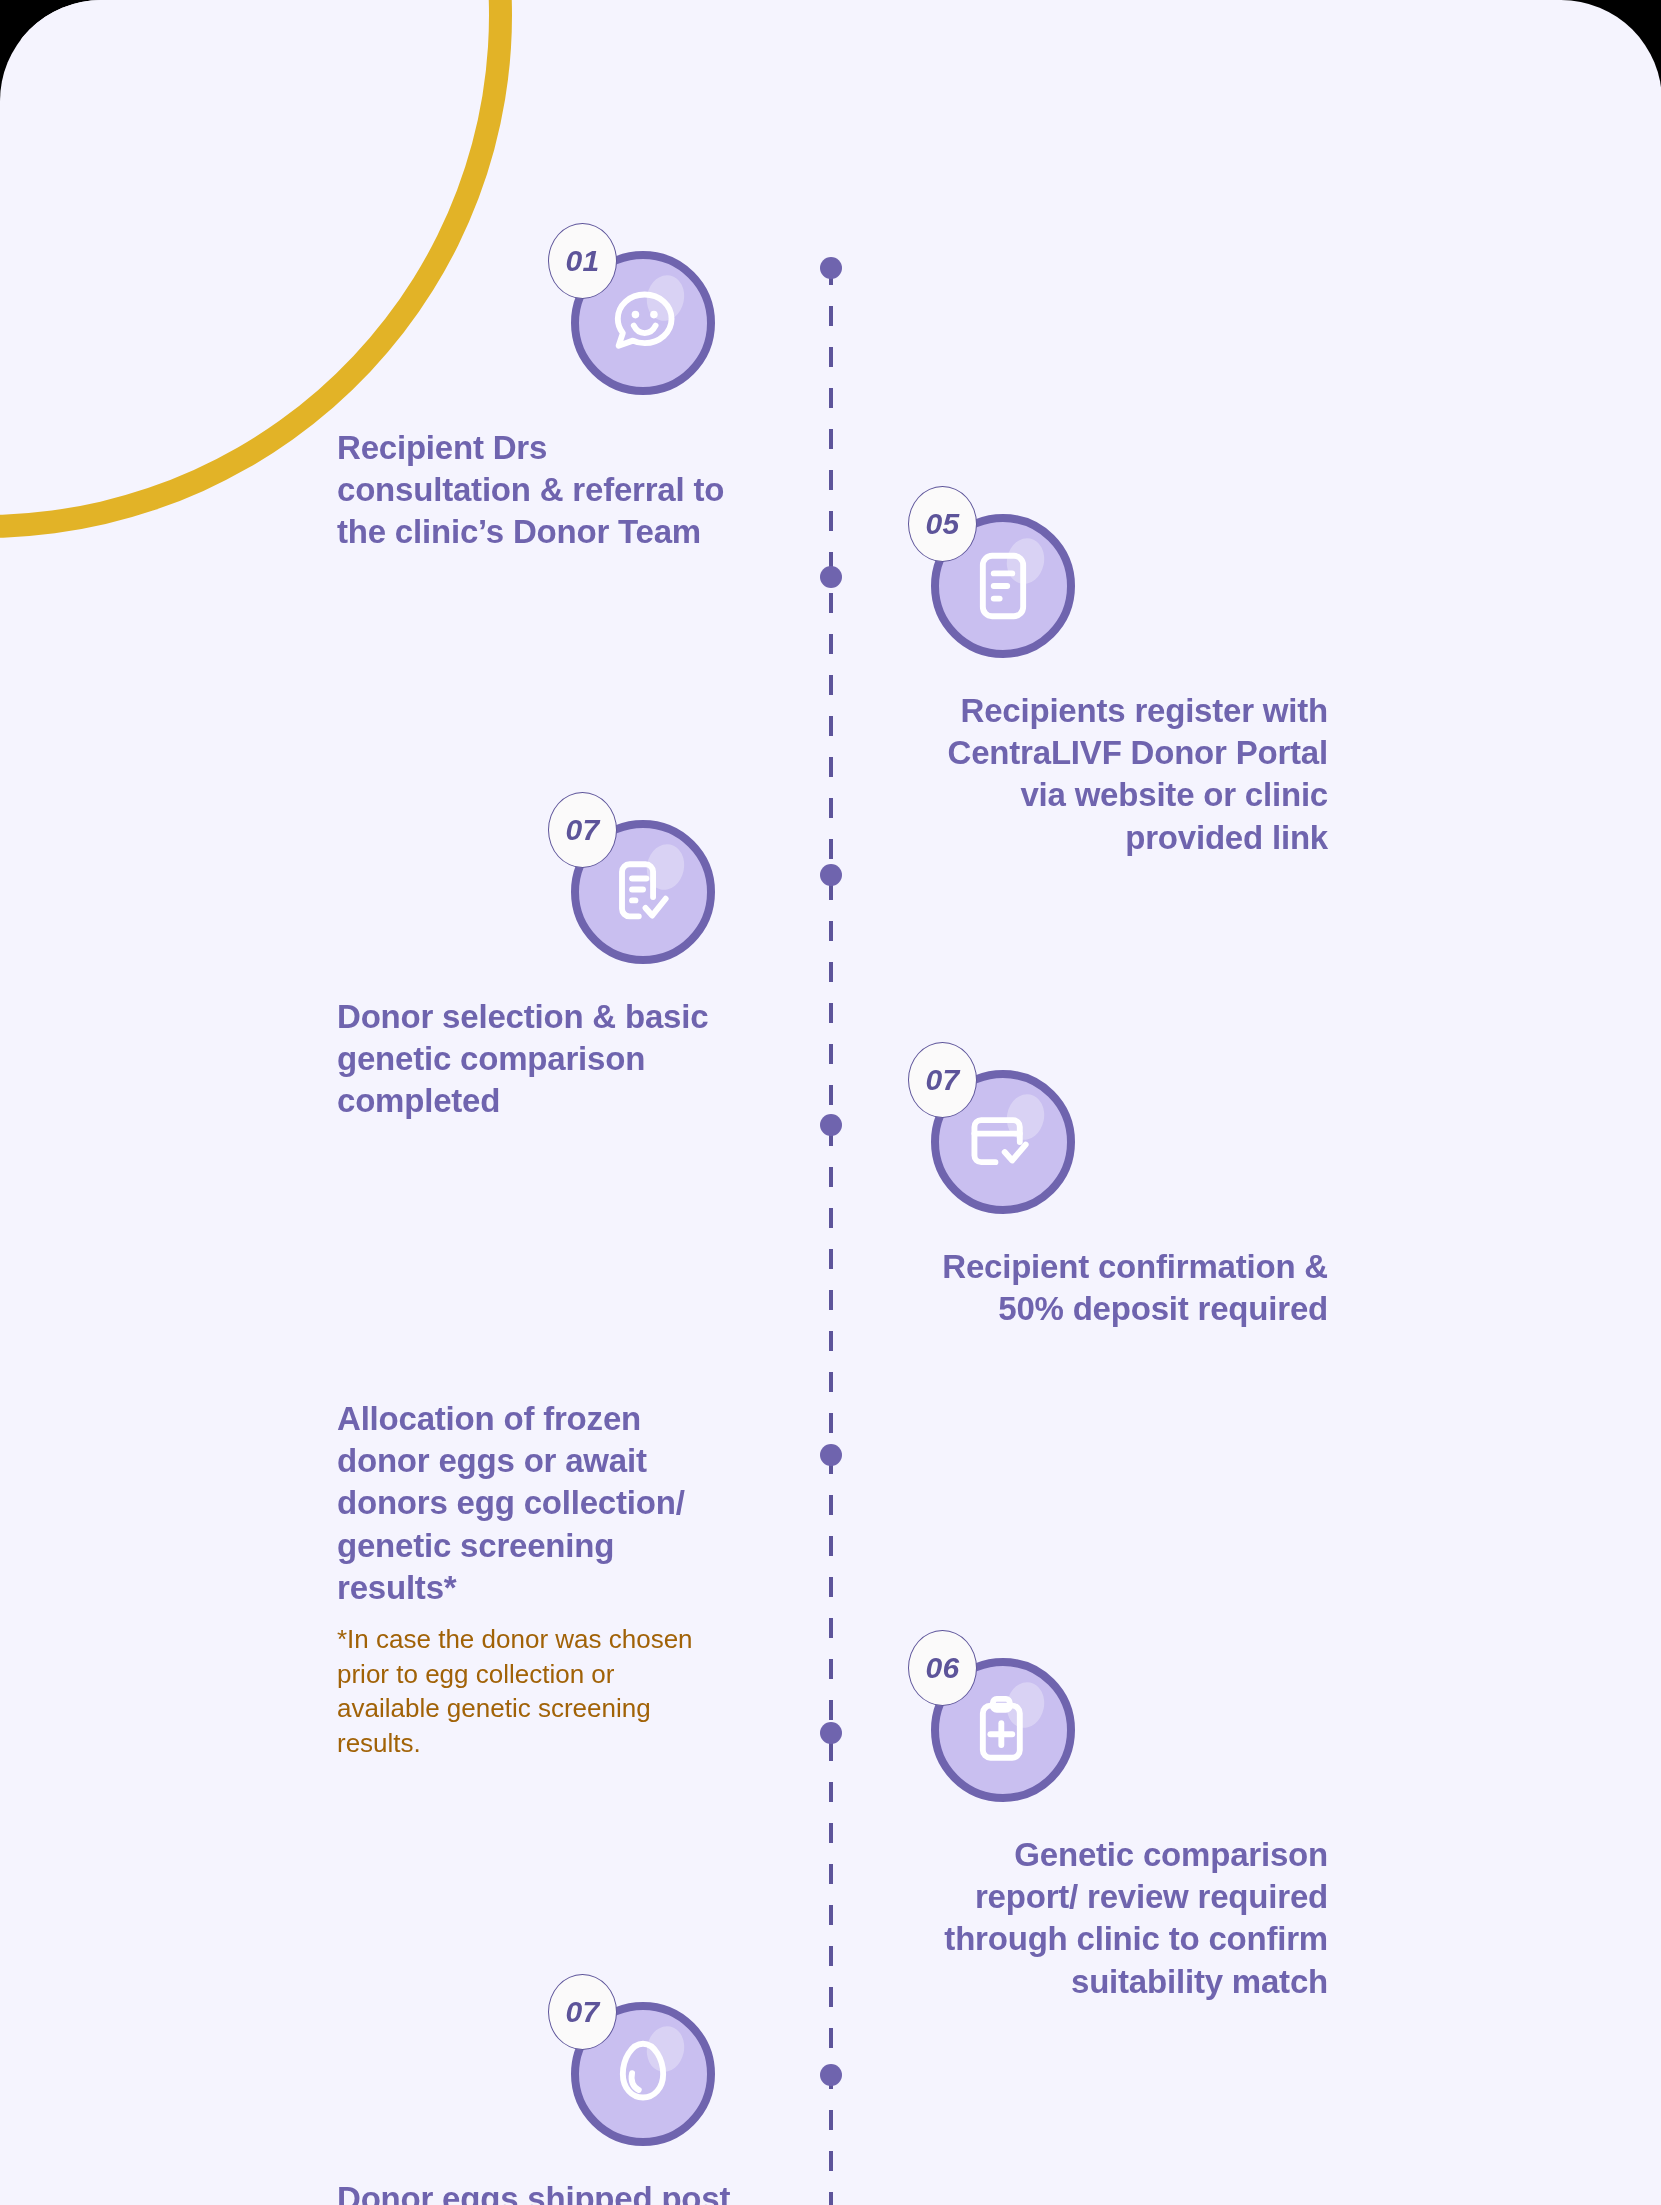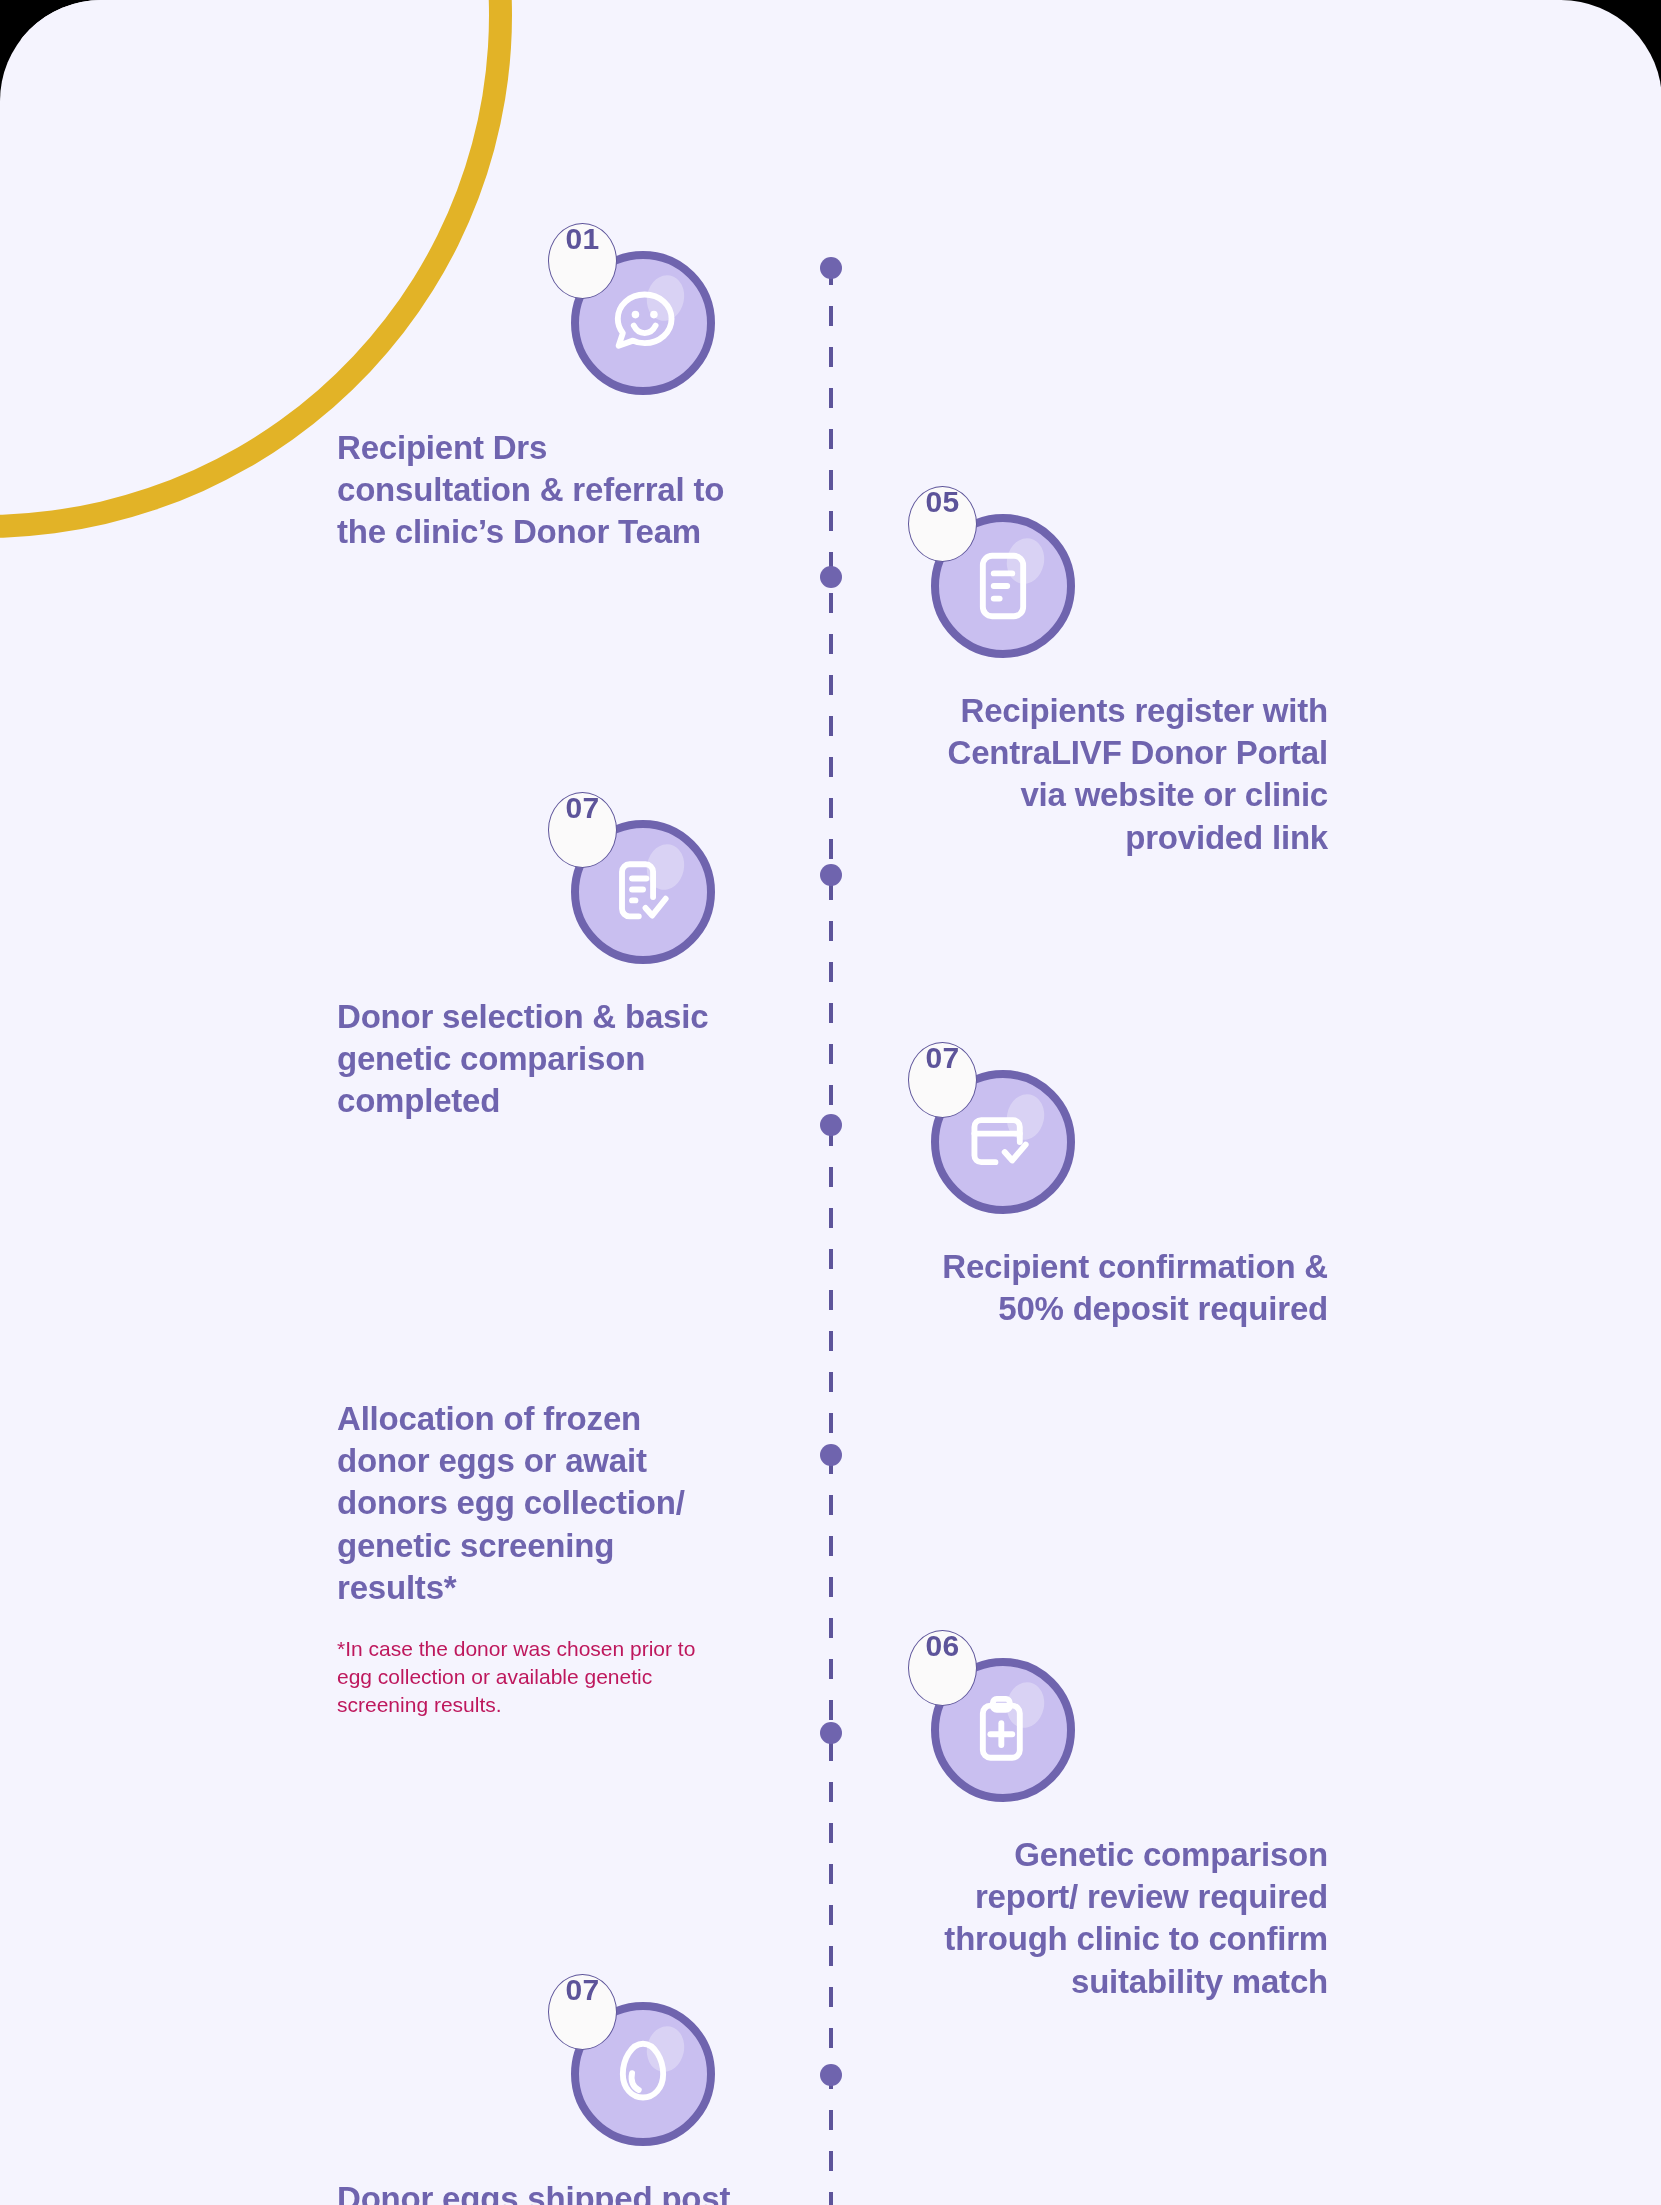--- a/index.html
+++ b/index.html
@@ -99,22 +99,23 @@
   .medallion .glyph svg { width:100%; height:100%; display:block; }
 
   .num-badge {
     position:absolute;
     left:-23px; top:-17px;
     width:69px; height:76px;
     border-radius:50%;
     background:#FBFAFA;
     border:1.8px solid #5D549A;
     box-sizing:border-box;
-    display:flex; align-items:flex-start; justify-content:center;
+    display:flex; align-items:center; justify-content:center;
     z-index:3;
+    font-style:italic;
   }
   .num-badge span {
     font-size:30px;
     font-weight:700;
     color:#5D549A;
     letter-spacing:0.4px;
     line-height:1;
   }
 
   .step-title {
@@ -122,25 +123,25 @@
     font-size:33px;
     line-height:1.28;
     font-weight:700;
     color:#6F64AE;
     letter-spacing:-0.2px;
     max-width:397px;
   }
   .step.right .step-title { max-width:397px;text-align:right; }
 
   .step-note {
-    margin-top:26px;
-    font-size:21px;
+    margin-top:13px;
+    font-size:26px;
     line-height:1.33;
     font-weight:400;
-    color:#be185d;
+    color:#a16207;
     max-width:366px;
   }
 </style>
 </head>
 <body>
 
 <div id="page">
 
   <div id="gold-arc-tl" class="gold-arc"></div>
 

